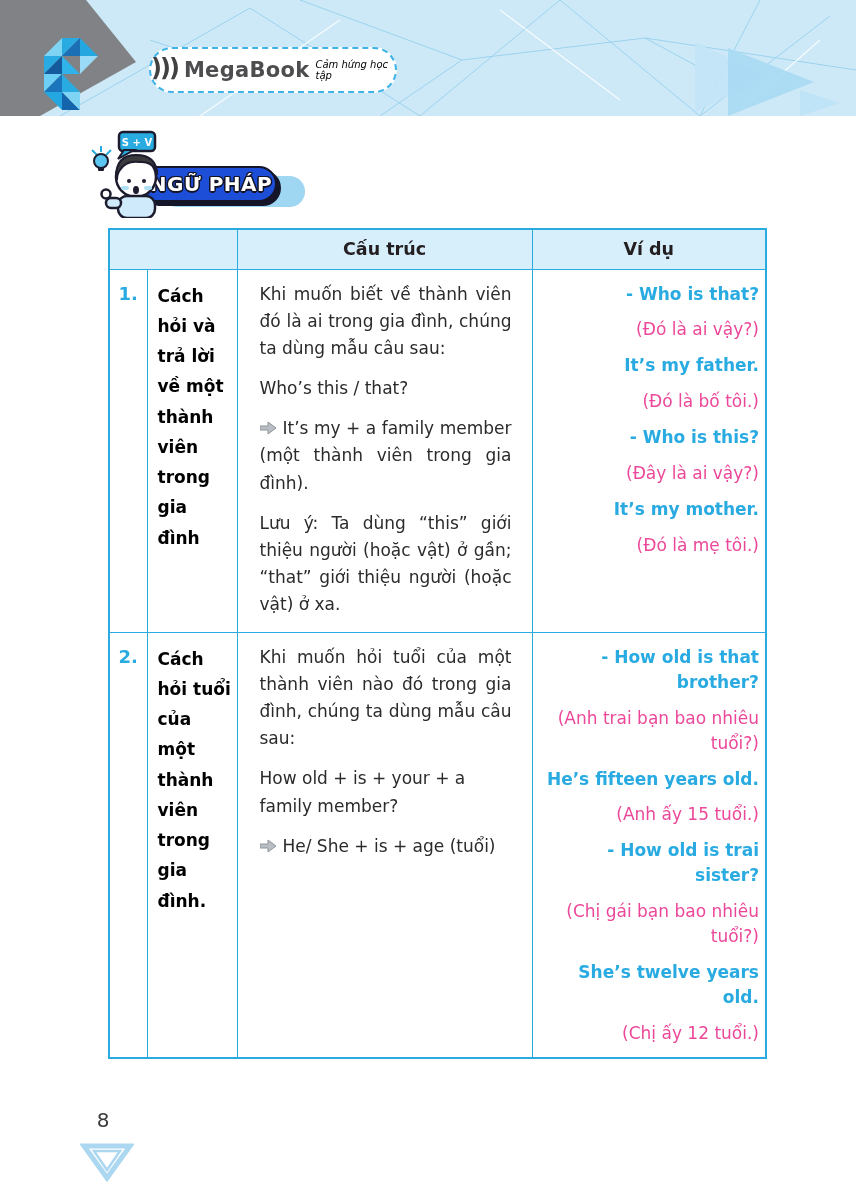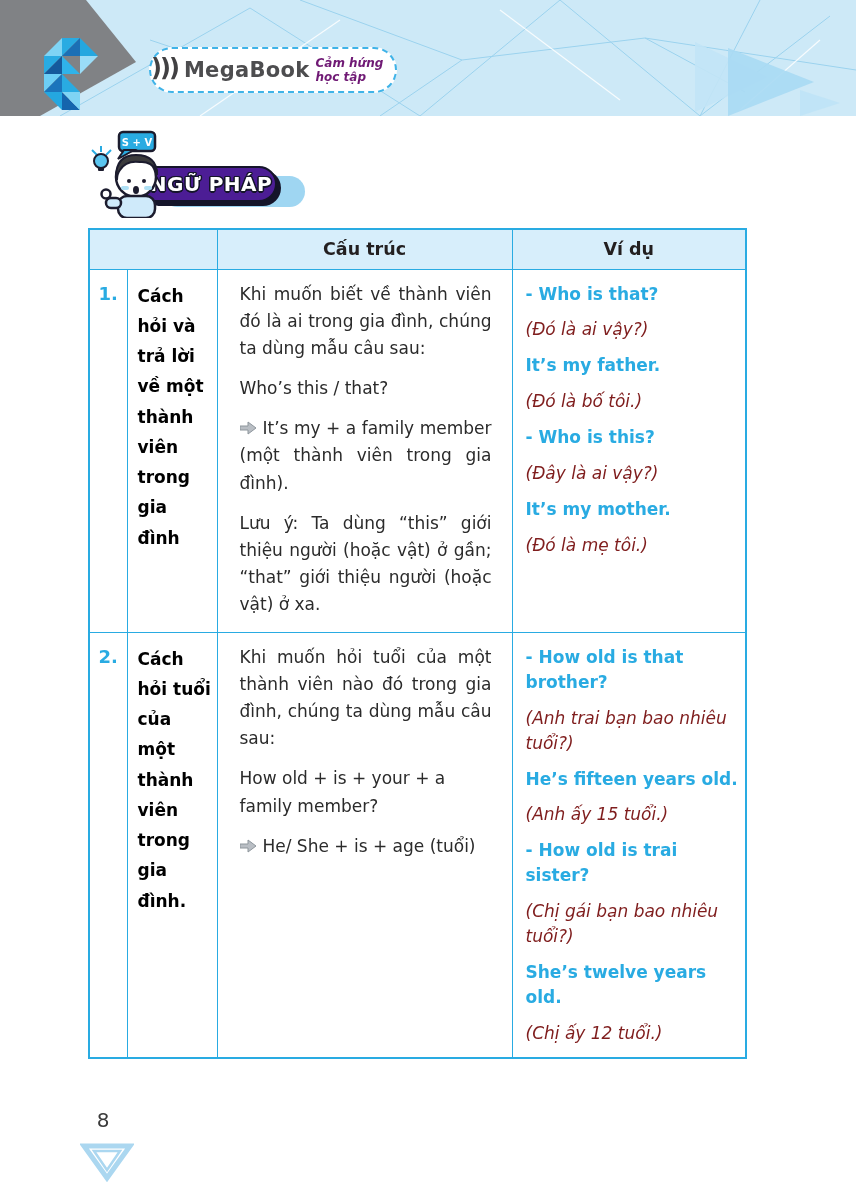--- a/index.html
+++ b/index.html
@@ -11,56 +11,56 @@
   
   .page-header{position:absolute;left:0;top:0;width:856px;height:116px;background:#cde9f7;overflow:hidden;}
   .page-header svg{position:absolute;left:0;top:0;}
   .logo-pill{
     position:absolute;left:149px;top:47px;width:248px;height:46px;background:#ffffff;
     border:2px dashed #3fb3e8;border-radius:26px;display:flex;align-items:center;justify-content:center;
     box-sizing:border-box;gap:6px;
   }
   .logo-arcs{font-weight:900;font-size:24px;letter-spacing:-2px;color:#414042;transform:translateY(-2px);}
   .logo-brand{font-weight:700;font-size:21px;color:#4d4d4f;letter-spacing:.3px;}
-  .logo-tagline{font-style:italic;font-weight:700;font-size:12px;color:#701a75;}
+  .logo-tagline{font-style:italic;font-weight:400;font-size:10px;color:#000000;}
   
   .badge-backdrop{
     position:absolute;left:162px;top:176px;width:143px;height:31px;background:#9fd6f2;border-radius:16px;
   }
   .grammar-badge{
-    position:absolute;left:145px;top:166px;width:132px;height:36px;background:#4c1d95;
+    position:absolute;left:145px;top:166px;width:132px;height:36px;background:#1d4ed8;
     border:2.5px solid #15152a;border-radius:10px 19px 19px 10px;box-shadow:4px 4px 0 #15152a;
     display:flex;align-items:center;justify-content:center;box-sizing:border-box;
   }
   .grammar-badge span{
     color:#ffffff;font-weight:800;font-size:20px;letter-spacing:.5px;
     text-shadow:-1.5px 0 #15152a,1.5px 0 #15152a,0 -1.5px #15152a,0 1.5px #15152a,
                 -1px -1px #15152a,1px 1px #15152a,-1px 1px #15152a,1px -1px #15152a;
   }
   .character{position:absolute;left:88px;top:130px;}
   
   table.grammar{
-    position:absolute;left:88px;top:228px;width:657px;border-collapse:collapse;table-layout:fixed;
+    position:absolute;left:108px;top:228px;width:657px;border-collapse:collapse;table-layout:fixed;
     border:2px solid #29abe2;
   }
   table.grammar th,table.grammar td{border:1.5px solid #29abe2;box-sizing:border-box;vertical-align:top;}
   table.grammar thead th{
     height:40px;background:#d7eefb;color:#231f20;font-weight:700;font-size:17.5px;
     text-align:center;vertical-align:middle;padding:0;
   }
   td.cell-num{color:#29abe2;font-weight:700;font-size:18px;text-align:center;padding-top:13px;}
   td.cell-topic{color:#000000;font-weight:700;font-size:17px;line-height:1.78;padding:11px 4px 0 10px;}
   td.cell-structure{font-size:17px;line-height:1.6;padding:11px 12px 0 14px;color:#2b2b2b;}
   td.cell-structure p{margin:0 8px 13px;}
   td.cell-structure p.just{text-align:justify;}
   .arrow-icon{display:inline-block;margin-right:6px;transform:translateY(1px);}
   td.cell-example{font-size:17px;line-height:1.47;padding:12px 6px 0 13px;}
-  td.cell-example p{margin:0 0 11px;}
+  td.cell-example p{margin:0 0 11px;text-align:right;}
   td.cell-example p.en{color:#29abe2;font-weight:600;}
-  td.cell-example p.vi{color:#7f1d1d;font-style:italic;}
+  td.cell-example p.vi{color:#ec4899;}
   
   .page-number{position:absolute;left:88px;top:1108px;font-size:20px;color:#3a3a3a;width:30px;text-align:center;}
   .footer-triangle{position:absolute;left:80px;top:1142px;}
 </style>
 </head>
 <body>
 
 <header class="page-header">
   <svg width="856" height="116">
     <g stroke="#8fcdec" stroke-width="1" opacity="0.8">

